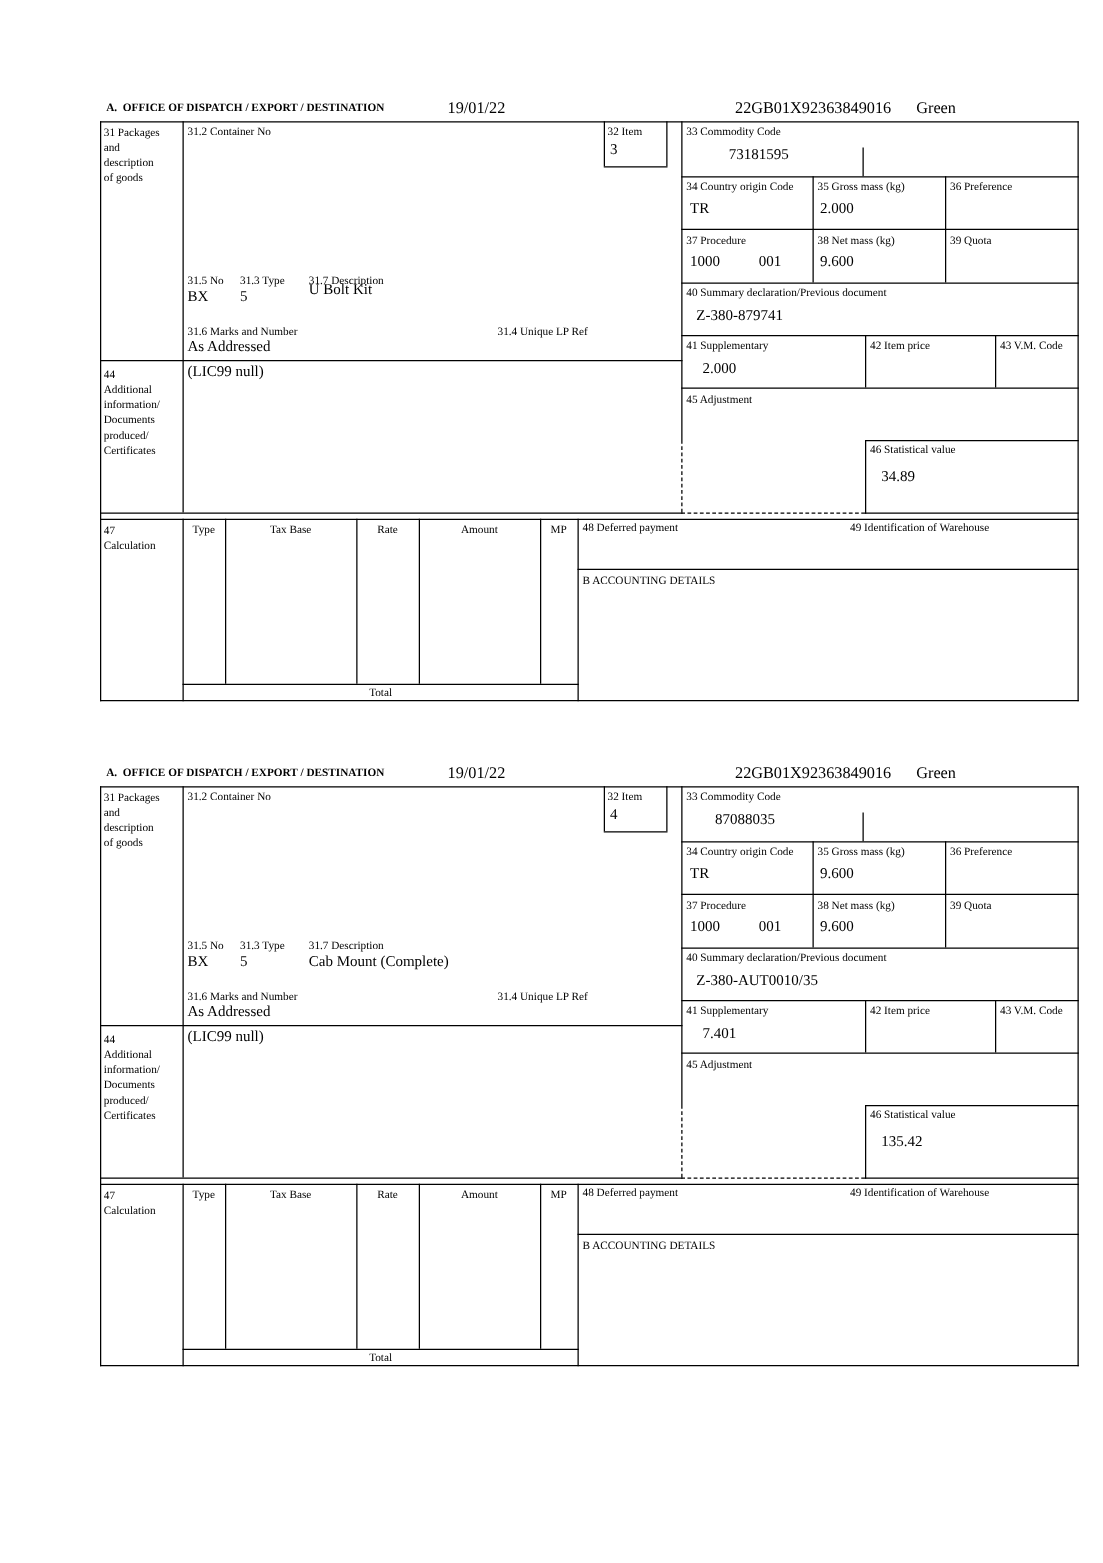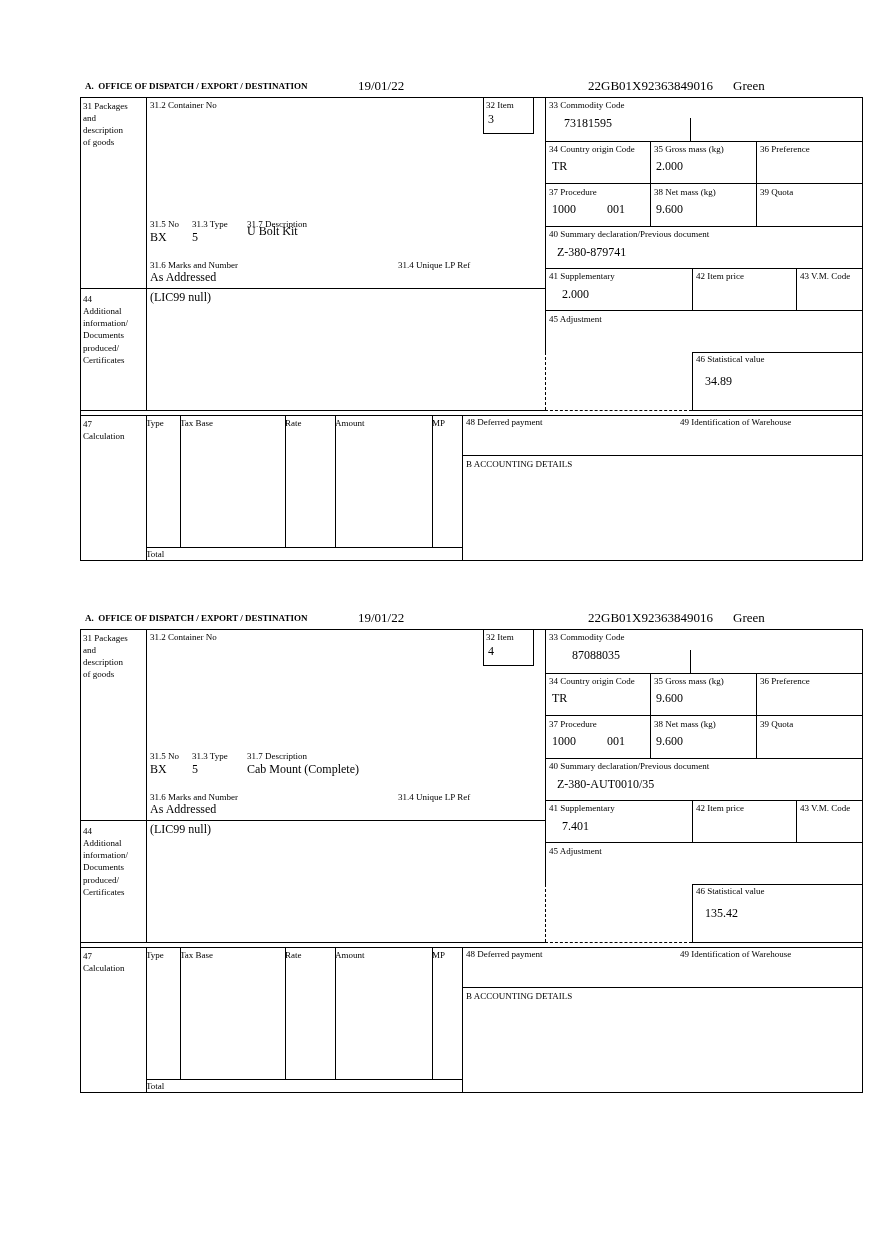--- a/index.html
+++ b/index.html
@@ -17,21 +17,21 @@
   .ref    { position:absolute; left:508px; top:0; font-size:13px; white-space:pre; }
   .status { position:absolute; left:653px; top:0; font-size:13px; white-space:pre; }
   .form { position:absolute; left:0; top:19px; width:783px; height:464px; }
   .ln { position:absolute; background:#000; }
   .h  { height:1px; }
   .v  { width:1px; }
   .hd { height:0; background:none; border-top:1px dashed #000; }
   .vd { width:0;  background:none; border-left:1px dashed #000; }
   .lb { position:absolute; font-size:9px; white-space:pre; line-height:1.2; }
   .wrap { white-space:pre-line; width:62px; line-height:1.35; }
-  .ctr { white-space:nowrap; }
+  .ctr { text-align:center; white-space:nowrap; }
   .b { font-weight:normal; }
   .vl { position:absolute; font-size:12px; white-space:pre; line-height:1.15; }
 </style>
 </head>
 <body>
 
 <div id="sections">
 <div class="section s0">
   <div class="hdr">
     <span class="office">A.  OFFICE OF DISPATCH / EXPORT / DESTINATION</span>
@@ -114,21 +114,21 @@
     <div class="lb b" style="left:386px;top:362px">B ACCOUNTING DETAILS</div>
 
     <div class="lb ctr" style="left:66px;top:321px;width:34px">Type</div>
     <div class="lb ctr" style="left:100px;top:321px;width:105px">Tax Base</div>
     <div class="lb ctr" style="left:205px;top:321px;width:50px">Rate</div>
     <div class="lb ctr" style="left:255px;top:321px;width:97px">Amount</div>
     <div class="lb ctr" style="left:352px;top:321px;width:30px">MP</div>
     <div class="lb ctr" style="left:66px;top:452px;width:317px">Total</div>
 
     <div class="vl" style="left:408px;top:16px">3</div>
-    <div class="vl" style="left:484px;top:20px">73181595</div>
+    <div class="vl" style="left:503px;top:20px">73181595</div>
     <div class="vl" style="left:472px;top:63px">TR</div>
     <div class="vl" style="left:576px;top:63px">2.000</div>
     <div class="vl" style="left:472px;top:106px">1000</div>
     <div class="vl" style="left:527px;top:106px">001</div>
     <div class="vl" style="left:576px;top:106px">9.600</div>
     <div class="vl" style="left:477px;top:149px">Z-380-879741</div>
     <div class="vl" style="left:482px;top:191px">2.000</div>
     <div class="vl" style="left:70px;top:134px">BX</div>
     <div class="vl" style="left:112px;top:134px">5</div>
     <div class="vl" style="left:167px;top:128px">U Bolt Kit</div>

